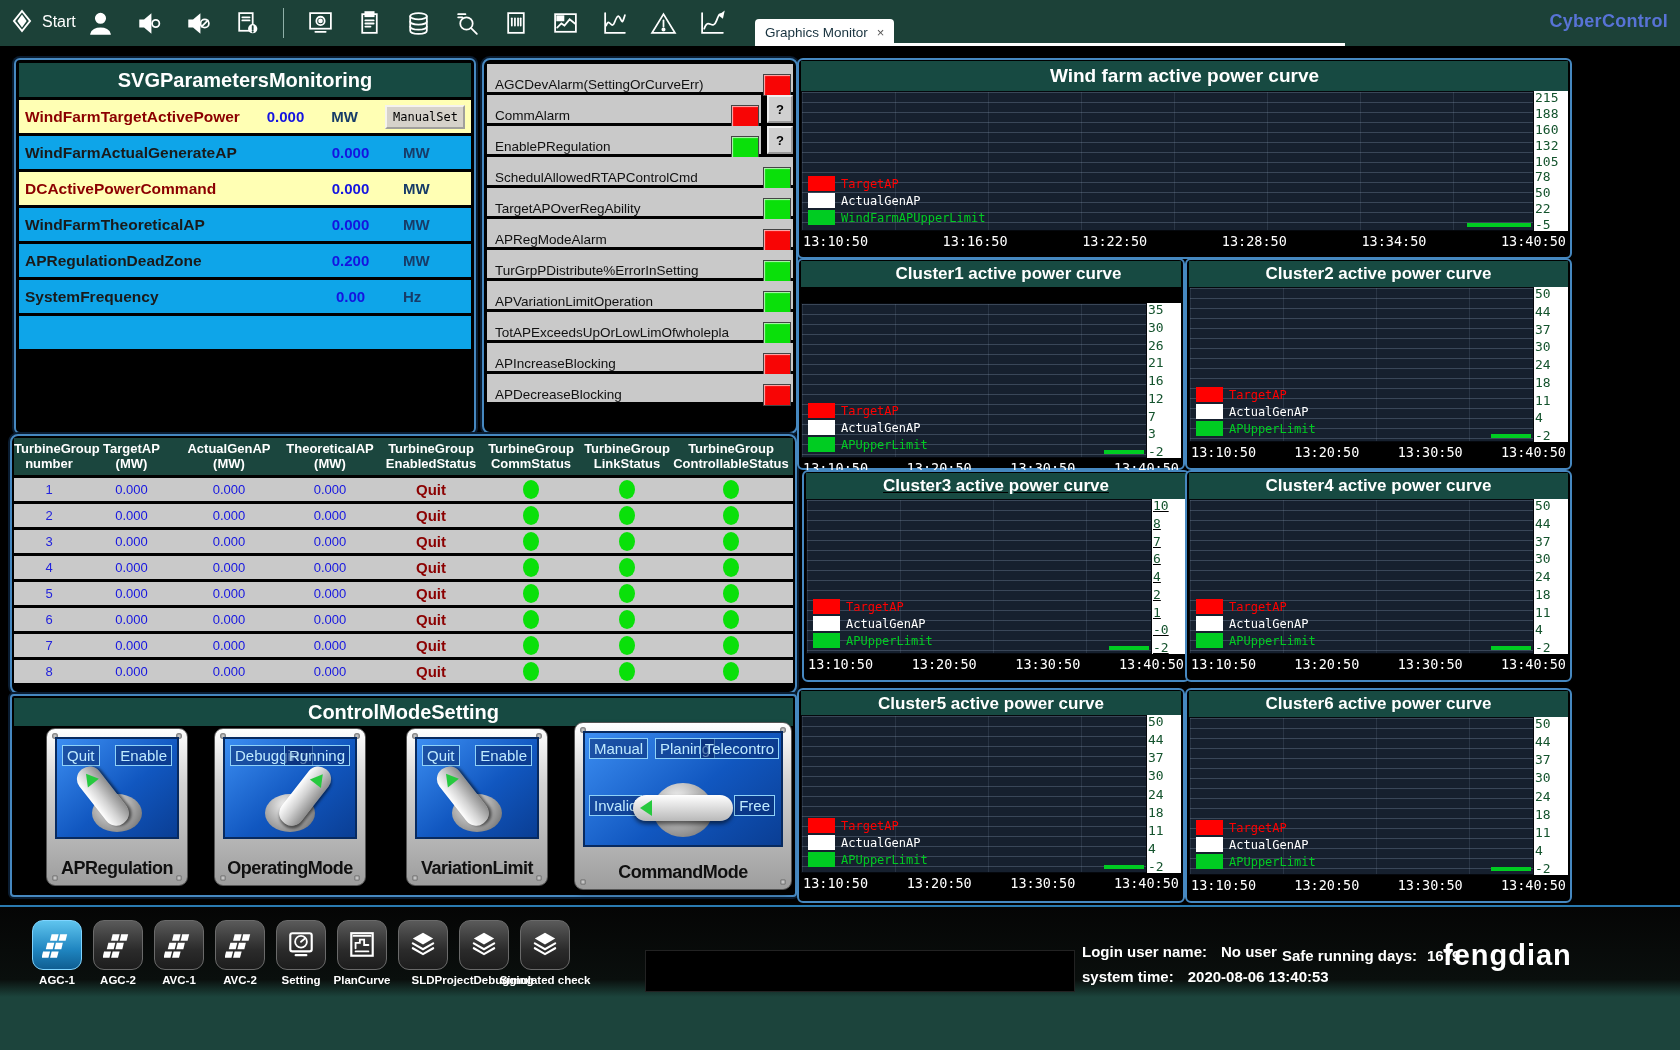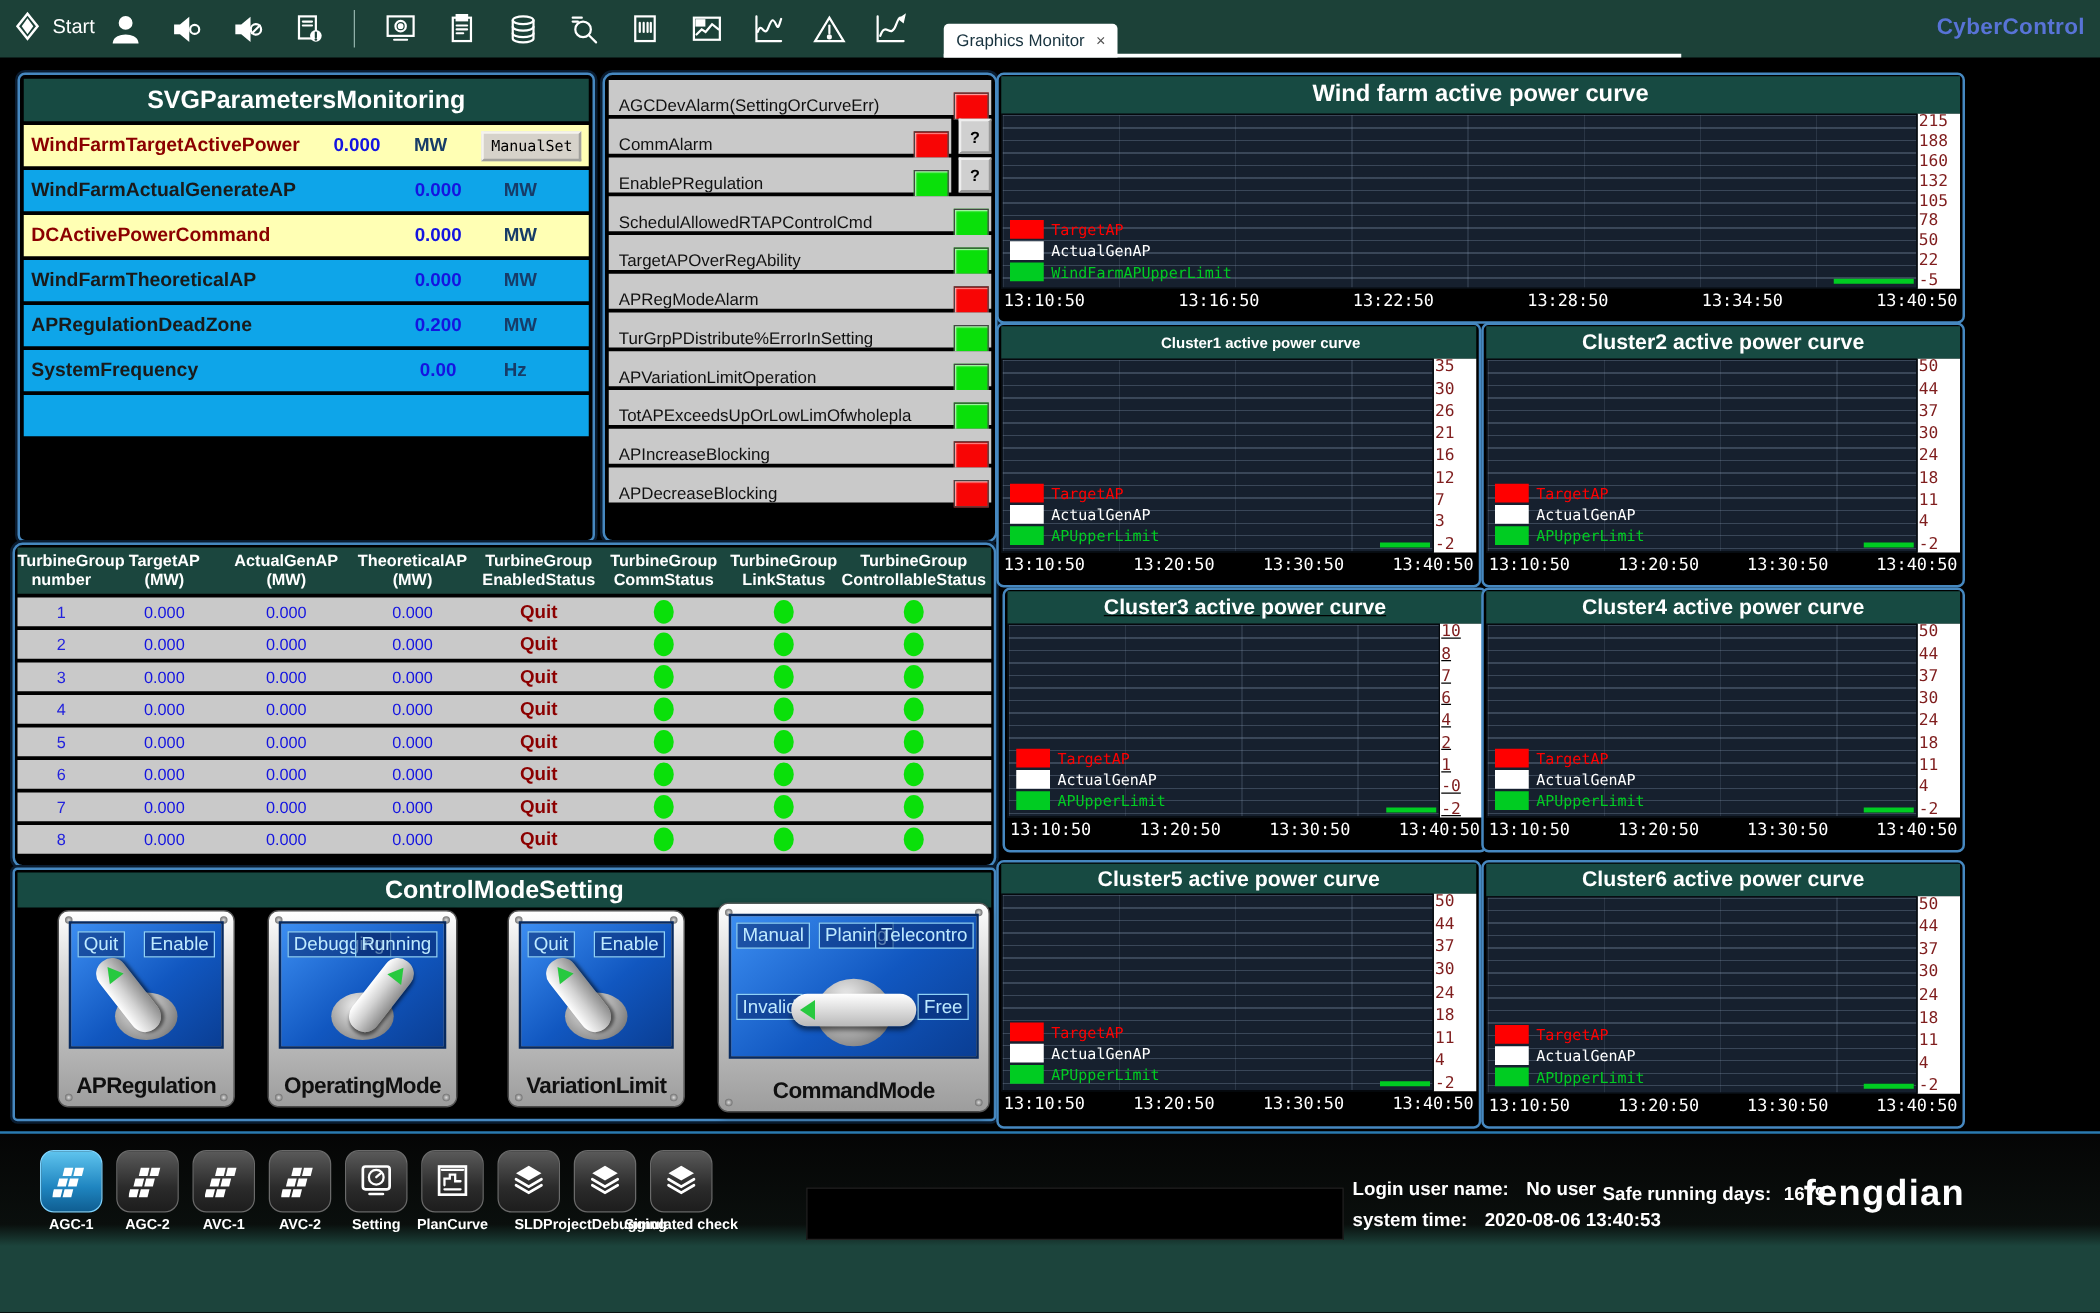--- a/index.html
+++ b/index.html
@@ -83,21 +83,21 @@
   .rocker::before{content:"";position:absolute;left:7px;top:50%;margin-top:-8px;
         border-top:8px solid transparent;border-bottom:8px solid transparent;border-right:12px solid #27c93f;}
   
   .chart{position:absolute;background:#000;border:2px solid #4688c0;border-radius:6px;}
   .ctitle{background:#174a42;color:#fff;font-weight:bold;text-align:center;}
   .cbody{display:flex;margin:0 2px;}
   .plot{flex:1;position:relative;background-color:#16202e;border:1px solid #05080d;
         background-image:
           repeating-linear-gradient(to bottom, rgba(140,160,185,.30) 0 1px, transparent 1px 10px),
           repeating-linear-gradient(to right, rgba(140,160,185,.16) 0 1px, transparent 1px 93px);}
-  .yaxis{width:32px;background:#fff;color:#7f1d1d;font-family:"DejaVu Sans Mono",monospace;font-size:13px;
+  .yaxis{width:32px;background:#fff;color:#14532d;font-family:"DejaVu Sans Mono",monospace;font-size:13px;
          display:flex;flex-direction:column;justify-content:space-between;padding:0 1px;line-height:1;}
   .xaxis{display:flex;justify-content:space-between;color:#fff;font-family:"DejaVu Sans Mono",monospace;
          font-size:13.5px;padding:2px 4px 0;}
   .legend{position:absolute;left:6px;bottom:5px;display:flex;flex-direction:column;gap:2px;}
   .lg{display:flex;align-items:center;gap:6px;font-family:"DejaVu Sans Mono",monospace;font-size:12px;}
   .lg .sw{width:27px;height:15px;display:inline-block;}
   .gseg{position:absolute;bottom:3px;height:4px;background:#00cc22;}
   
   #bottombar{position:absolute;left:0;top:905px;width:1680px;height:145px;
      background:linear-gradient(180deg,#050505 0%,#0a0f0d 50%,#1c443c 62%,#1c443c 100%);
@@ -618,21 +618,21 @@
         <div class="xaxis">
           <span>13:10:50</span>
           <span>13:16:50</span>
           <span>13:22:50</span>
           <span>13:28:50</span>
           <span>13:34:50</span>
           <span>13:40:50</span>
         </div>
       </div>
       <div class="chart" style="left: 797px; top: 258px; width: 384px; height: 208px;">
-        <div class="ctitle" style="height: 26px; line-height: 26px; font-size: 12px; margin: 1px 2px 0px; padding-left: 35px;">Cluster1 active power curve</div>
+        <div class="ctitle" style="height: 26px; line-height: 26px; font-size: 17px; margin: 1px 2px 16px; padding-left: 35px;">Cluster1 active power curve</div>
         <div class="cbody" style="height: 155px;">
           <div class="plot">
             <div class="legend">
               <div class="lg">
                 <span class="sw" style="background: rgb(255, 0, 0);"></span>
                 <span style="color: rgb(255, 0, 0);">TargetAP</span>
               </div>
               <div class="lg">
                 <span class="sw" style="background: rgb(255, 255, 255);"></span>
                 <span style="color: rgb(255, 255, 255);">ActualGenAP</span>

